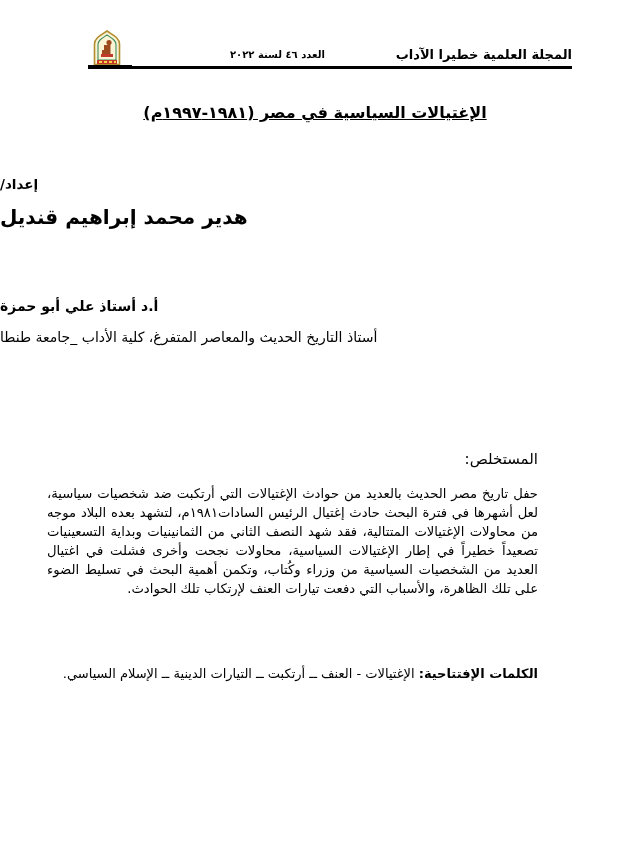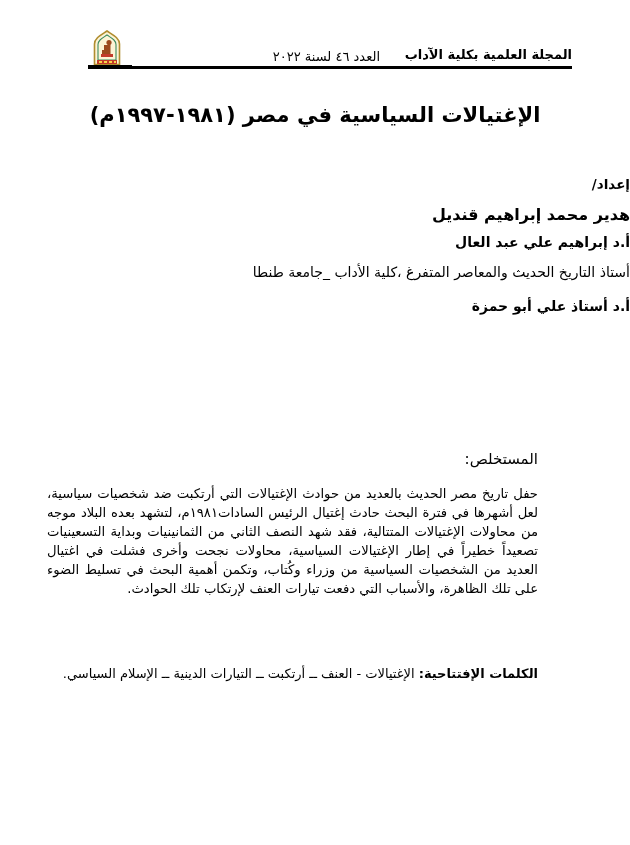--- a/index.html
+++ b/index.html
@@ -13,40 +13,40 @@
     font-family:"DejaVu Sans", sans-serif;
     color:#000;
   }
   
   .journal-name{
     position:absolute;top:47px;right:58px;
     font-size:13px;font-weight:bold;white-space:nowrap;
   }
   .issue-no{
     position:absolute;top:49px;left:230px;width:150px;
-    text-align:right;font-size:13px;font-weight:normal;white-space:nowrap;
+    text-align:left;font-size:10px;font-weight:bold;white-space:nowrap;
   }
   .header-rule{
     position:absolute;top:66px;left:90px;right:58px;height:3px;
     background:#000;
   }
   .logo{
     position:absolute;top:30px;left:92px;width:30px;height:37px;
   }
   .logo-underline{
     position:absolute;top:65px;left:88px;width:44px;height:4px;background:#000;
   }
   
   .doc-title{
     position:absolute;top:103px;left:0;right:0;
-    text-align:center;font-size:21px;font-weight:bold;
+    text-align:center;font-size:16px;font-weight:bold;text-decoration:underline;
   }
-  .byline{position:absolute;left:0;right:0;text-align:right;white-space:nowrap;}
+  .byline{position:absolute;left:0;right:0;text-align:left;white-space:nowrap;}
   .prepared{top:176px;font-size:13.5px;font-weight:bold;}
-  .author-name{top:205px;font-size:16px;font-weight:bold;}
+  .author-name{top:205px;font-size:20px;font-weight:bold;}
   .sup1-name{top:234px;font-size:14px;font-weight:bold;}
   .aff1{top:264px;font-size:14px;}
   .sup2-name{top:298px;font-size:14px;font-weight:bold;}
   .aff2{top:329px;font-size:14px;}
   
   .abstract-heading{
     position:absolute;top:450px;right:92px;
     font-size:15px;font-weight:normal;
   }
   .abstract-body{
@@ -59,21 +59,21 @@
     position:absolute;top:666px;right:92px;left:30px;
     font-size:13px;text-align:right;white-space:nowrap;
   }
   .keywords .kw-label{font-weight:bold;}
 </style>
 </head>
 <body>
 
 <div class="page">
 
-  <div class="journal-name">المجلة العلمية بكلية الآداب</div>
+  <div class="journal-name">المجلة العلمية خطيرا الآداب</div>
 
   <div class="issue-no">العدد ٤٦ لسنة ٢٠٢٢</div>
 
   <span class="logo">
     <svg width="30" height="37" viewBox="0 0 30 37" xmlns="http://www.w3.org/2000/svg">
       <path d="M15 1 C9 5 2.5 8 2.5 14 L2.5 34.5 L27.5 34.5 L27.5 14 C27.5 8 21 5 15 1 Z" fill="#fdf4d5" stroke="#b08d2f" stroke-width="1.6"></path>
       <path d="M15 5 C10.5 8 6 10 6 14.5 L6 30 L24 30 L24 14.5 C24 10 19.5 8 15 5 Z" fill="none" stroke="#3a8a5f" stroke-width="1.1"></path>
       <circle cx="17" cy="12.5" r="2.6" fill="#9c4a1e"></circle>
       <path d="M12 15 L18.5 15 L18.5 24 L10 24 L10 20 L12 20 Z" fill="#9c4a1e"></path>
       <rect x="9" y="24" width="12" height="3" fill="#c23b2a"></rect>
@@ -86,26 +86,25 @@
   </span>
   <div class="logo-underline"></div>
   <div class="header-rule"></div>
 
   <div class="doc-title">الإغتيالات السياسية في مصر (١٩٨١-١٩٩٧م)</div>
 
   <div class="byline prepared">إعداد/</div>
 
   <div class="byline author-name">هدير محمد إبراهيم قنديل</div>
 
-  <div class="byline sup1-name">أ.د إبراهيم علي عبد العال</div>
 
-  <div class="byline aff1">أستاذ التاريخ الحديث والمعاصر المتفرغ ،كلية الأداب _جامعة طنطا</div>
 
   <div class="byline sup2-name">أ.د أستاذ علي أبو حمزة</div>
 
+  <div class="byline aff2">أستاذ التاريخ الحديث والمعاصر المتفرغ، كلية الأداب _جامعة طنطا</div>
 
   <div class="abstract-heading">المستخلص:</div>
 
   <div class="abstract-body">حفل تاريخ مصر الحديث بالعديد من حوادث الإغتيالات التي أرتكبت ضد شخصيات سياسية، لعل أشهرها في فترة البحث حادث إغتيال الرئيس السادات١٩٨١م، لتشهد بعده البلاد موجه من محاولات الإغتيالات المتتالية، فقد شهد النصف الثاني من الثمانينيات وبداية التسعينيات تصعيداً خطيراً في إطار الإغتيالات السياسية، محاولات نجحت وأخرى فشلت في اغتيال العديد من الشخصيات السياسية من وزراء وكُتاب، وتكمن أهمية البحث في تسليط الضوء على تلك الظاهرة، والأسباب التي دفعت تيارات العنف لإرتكاب تلك الحوادث.</div>
 
   <div class="keywords">
     <span class="kw-label">الكلمات الإفتتاحية:</span><span> الإغتيالات - العنف ــ أرتكبت ــ التيارات الدينية ــ الإسلام السياسي.</span>
   </div>
 
 </div>

